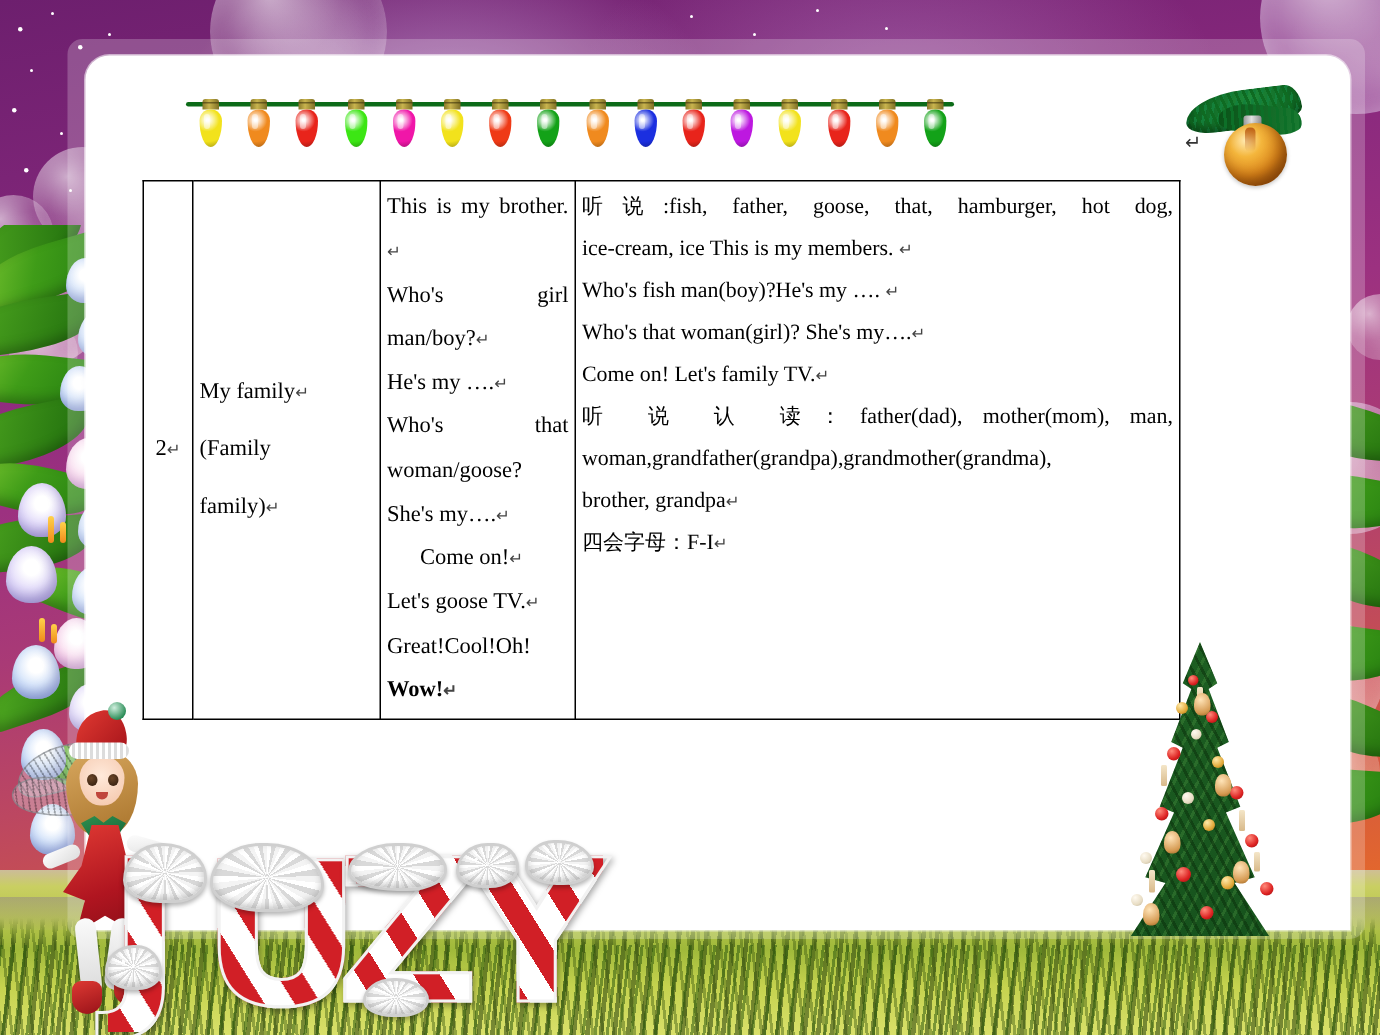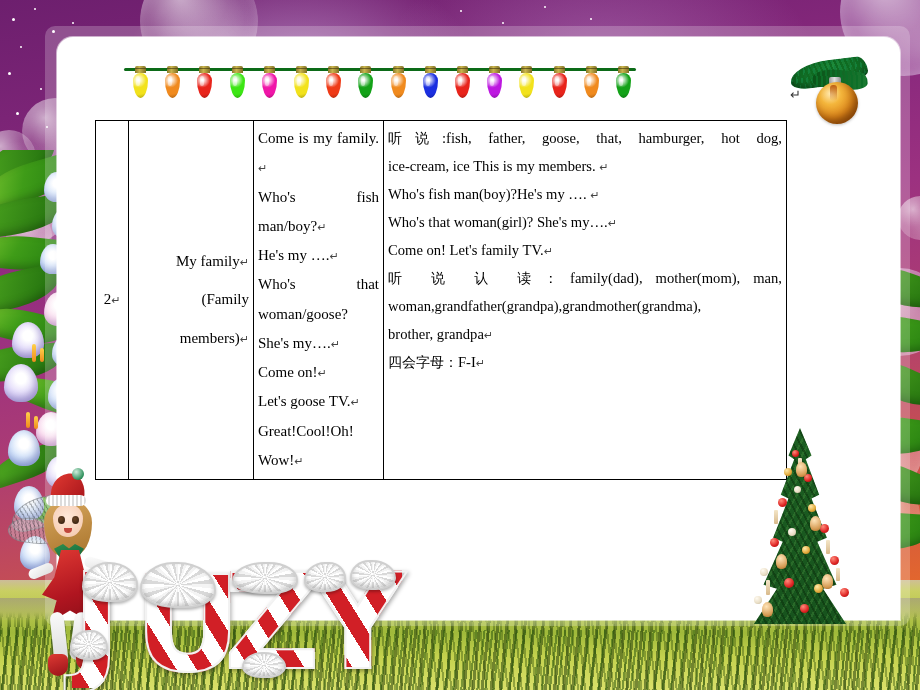--- a/index.html
+++ b/index.html
@@ -225,21 +225,21 @@
   .col-num   { width: 33px; }
   .col-topic { width: 125px; }
   .col-sent  { width: 130px; }
   .col-notes { width: 403px; }
 
   .cell-num {
     font-size: 15px; text-align: center;
     vertical-align: middle !important;
   }
   .cell-topic {
-    font-size: 15px; text-align: right;
+    font-size: 15px; text-align: left;
     vertical-align: middle !important;
     line-height: 2.55;
   }
   .cell-sent {
     font-size: 15px;
     line-height: 1.95;
     text-align: justify;
     text-align-last: justify;
     -moz-text-align-last: justify;
     hyphens: none;
@@ -585,42 +585,42 @@
       <tbody>
         <tr>
 
           <td class="cell-num">
             <span>2</span><span class="mark">↵</span>
           </td>
 
           <td class="cell-topic">
             <div><span>My family</span><span class="mark">↵</span></div>
             <div>(Family</div>
-            <div><span>members)</span><span class="mark">↵</span></div>
+            <div><span>family)</span><span class="mark">↵</span></div>
           </td>
 
           <td class="cell-sent">
-            <div><span>Come is my family. </span><span class="mark">↵</span></div>
-            <div><span>Who's fish man/boy?</span><span class="mark">↵</span></div>
+            <div><span>This is my brother. </span><span class="mark">↵</span></div>
+            <div><span>Who's girl man/boy?</span><span class="mark">↵</span></div>
             <div style="text-align-last:left;"><span>He's my ….</span><span class="mark">↵</span></div>
             <div><span>Who's that woman/goose?</span></div>
             <div style="text-align-last:left;"><span>She's my….</span><span class="mark">↵</span></div>
-            <div style="text-align-last:left;"><span>Come on!</span><span class="mark">↵</span></div>
+            <div style="text-align-last:left;margin-left:22px;"><span>Come on!</span><span class="mark">↵</span></div>
             <div style="text-align-last:left;"><span>Let's goose TV.</span><span class="mark">↵</span></div>
             <div style="text-align-last:left;"><span>Great!Cool!Oh!</span></div>
-            <div style="text-align-last:left;"><span>Wow!</span><span class="mark">↵</span></div>
+            <div style="text-align-last:left;font-weight:bold;"><span>Wow!</span><span class="mark">↵</span></div>
           </td>
 
           <td class="cell-notes">
             <div class="just"><span class="cn">听说</span><span>:fish,  father,  goose,  that,  hamburger,  hot  dog,</span></div>
             <div><span>ice-cream, ice     This is my members. </span><span class="mark">↵</span></div>
             <div><span>Who's fish man(boy)?He's my …. </span><span class="mark">↵</span></div>
             <div><span>Who's that woman(girl)?   She's my….</span><span class="mark">↵</span></div>
             <div><span>Come on!    Let's family TV.</span><span class="mark">↵</span></div>
-            <div class="just"><span class="cn cn-sp">听 说 认 读：</span><span>family(dad),   mother(mom),   man,</span></div>
+            <div class="just"><span class="cn cn-sp">听 说 认 读：</span><span>father(dad),   mother(mom),   man,</span></div>
             <div class="just"><span>woman,grandfather(grandpa),grandmother(grandma),</span></div>
             <div><span>brother, grandpa</span><span class="mark">↵</span></div>
             <div><span class="cn">四会字母：</span><span>F-I</span><span class="mark">↵</span></div>
           </td>
 
         </tr>
       </tbody>
     </table>
 
   </div>

